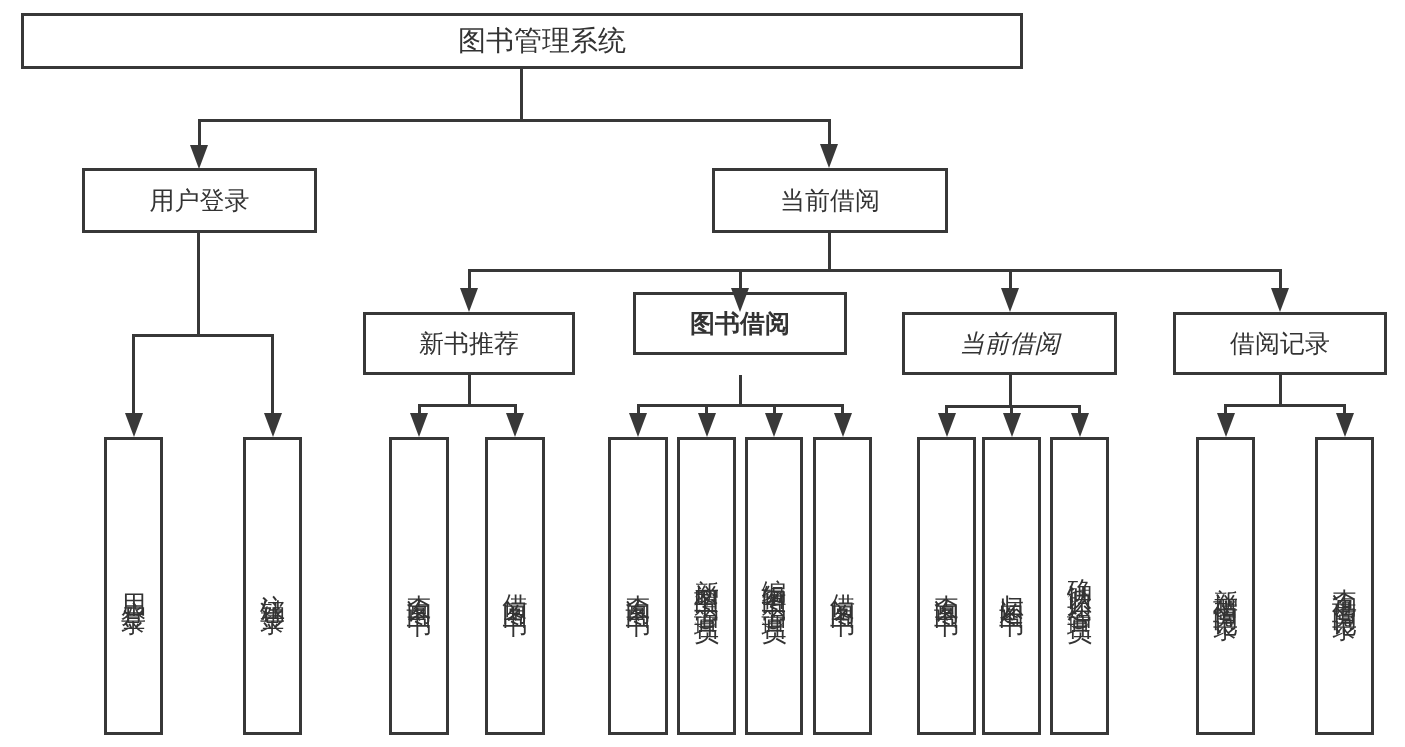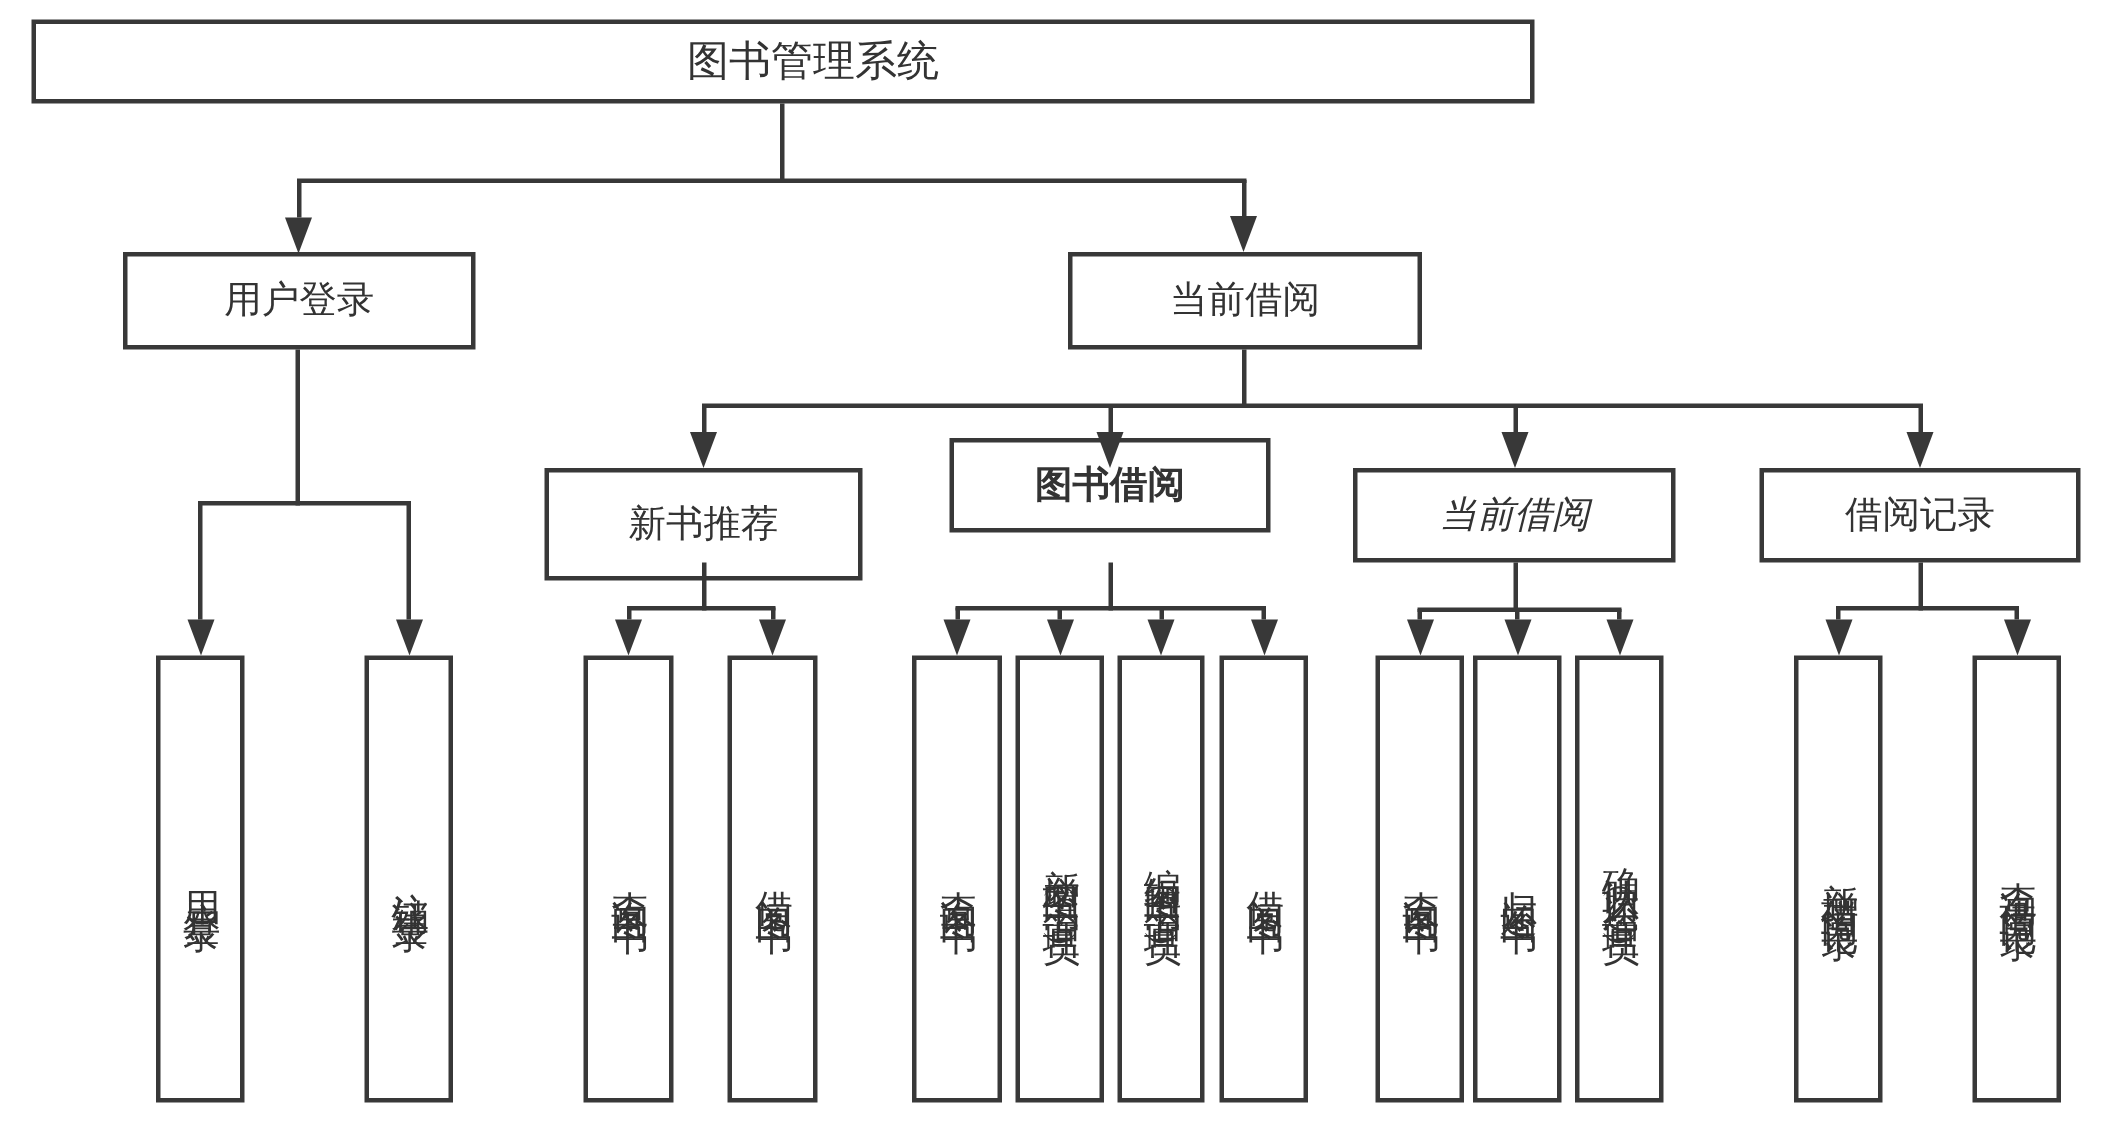--- a/index.html
+++ b/index.html
@@ -65,21 +65,21 @@
     <span>图书管理系统</span>
   </div>
 
   <div class="box" style="left:82px;top:168px;width:235px;height:65px;">
     <span>用户登录</span>
   </div>
   <div class="box" style="left:712px;top:168px;width:236px;height:65px;">
     <span>当前借阅</span>
   </div>
 
-  <div class="box" style="left:363px;top:312px;width:212px;height:75px;">
+  <div class="box" style="left:363px;top:312px;width:212px;height:63px;">
     <span>新书推荐</span>
   </div>
   <div class="box" style="left:633px;top:292px;width:214px;height:63px;font-weight:bold;">
     <span>图书借阅</span>
   </div>
   <div class="box" style="left:902px;top:312px;width:215px;height:63px;font-style:italic;">
     <span>当前借阅</span>
   </div>
   <div class="box" style="left:1173px;top:312px;width:214px;height:63px;">
     <span>借阅记录</span>

